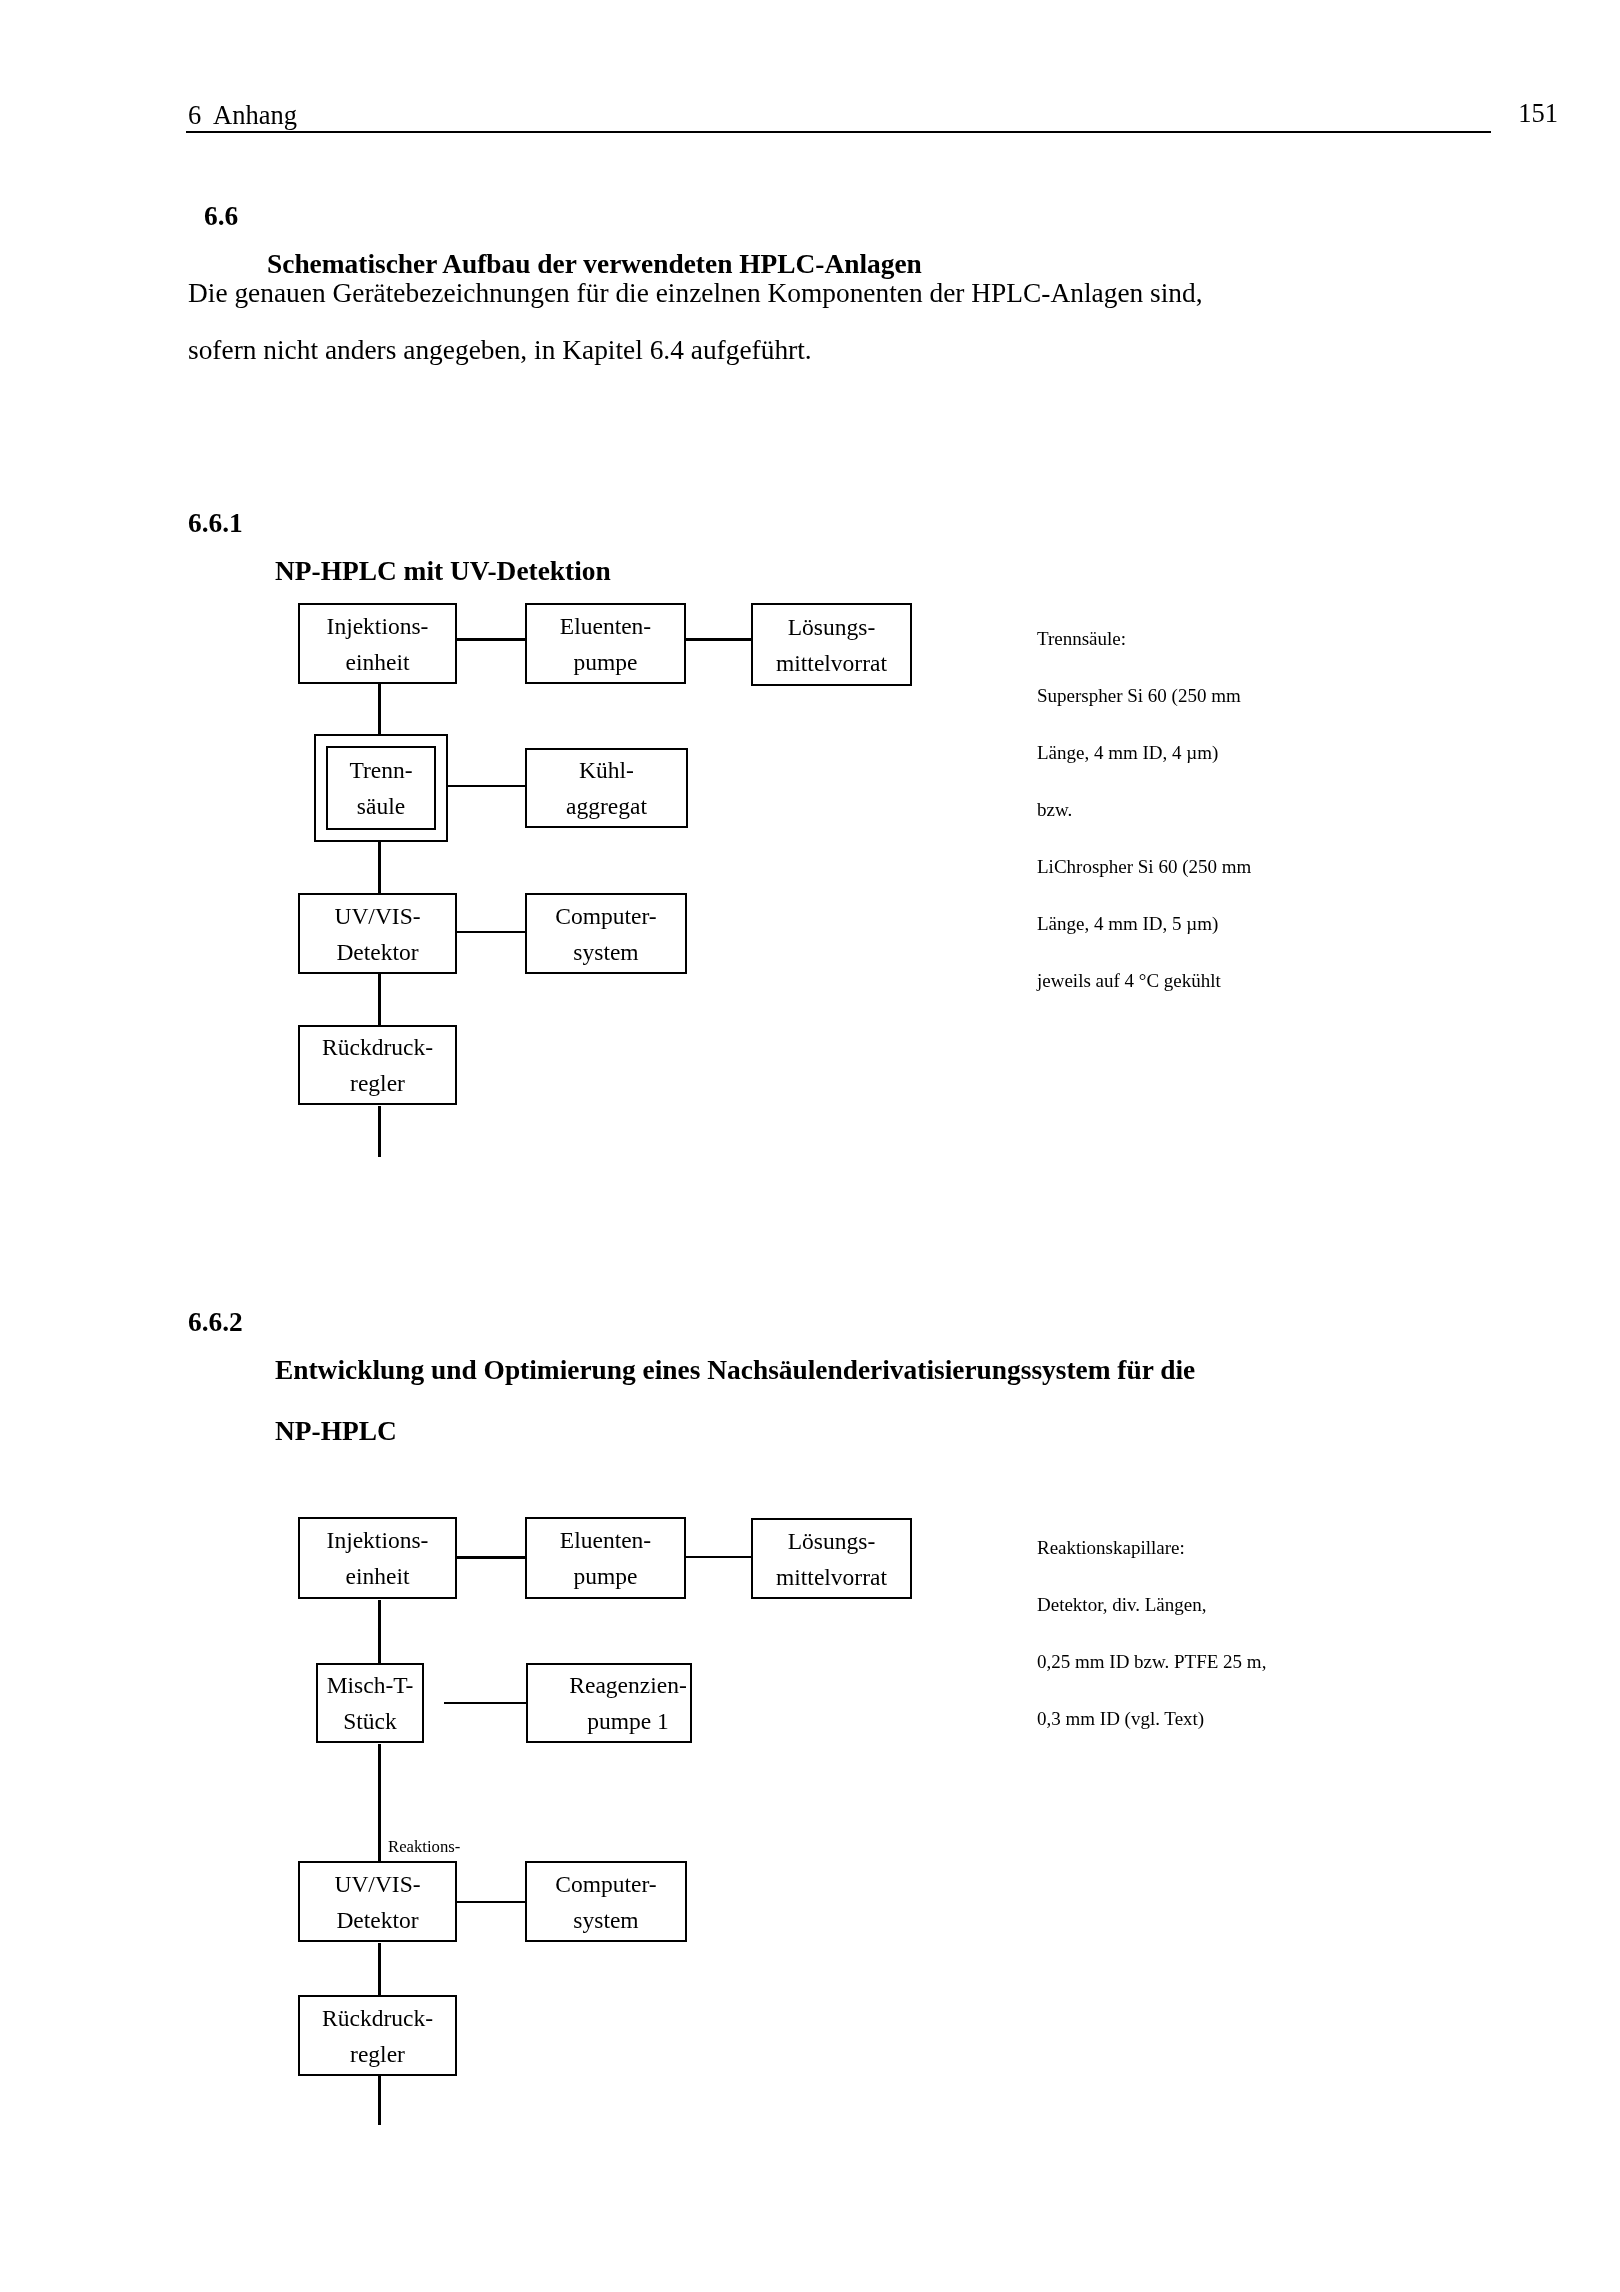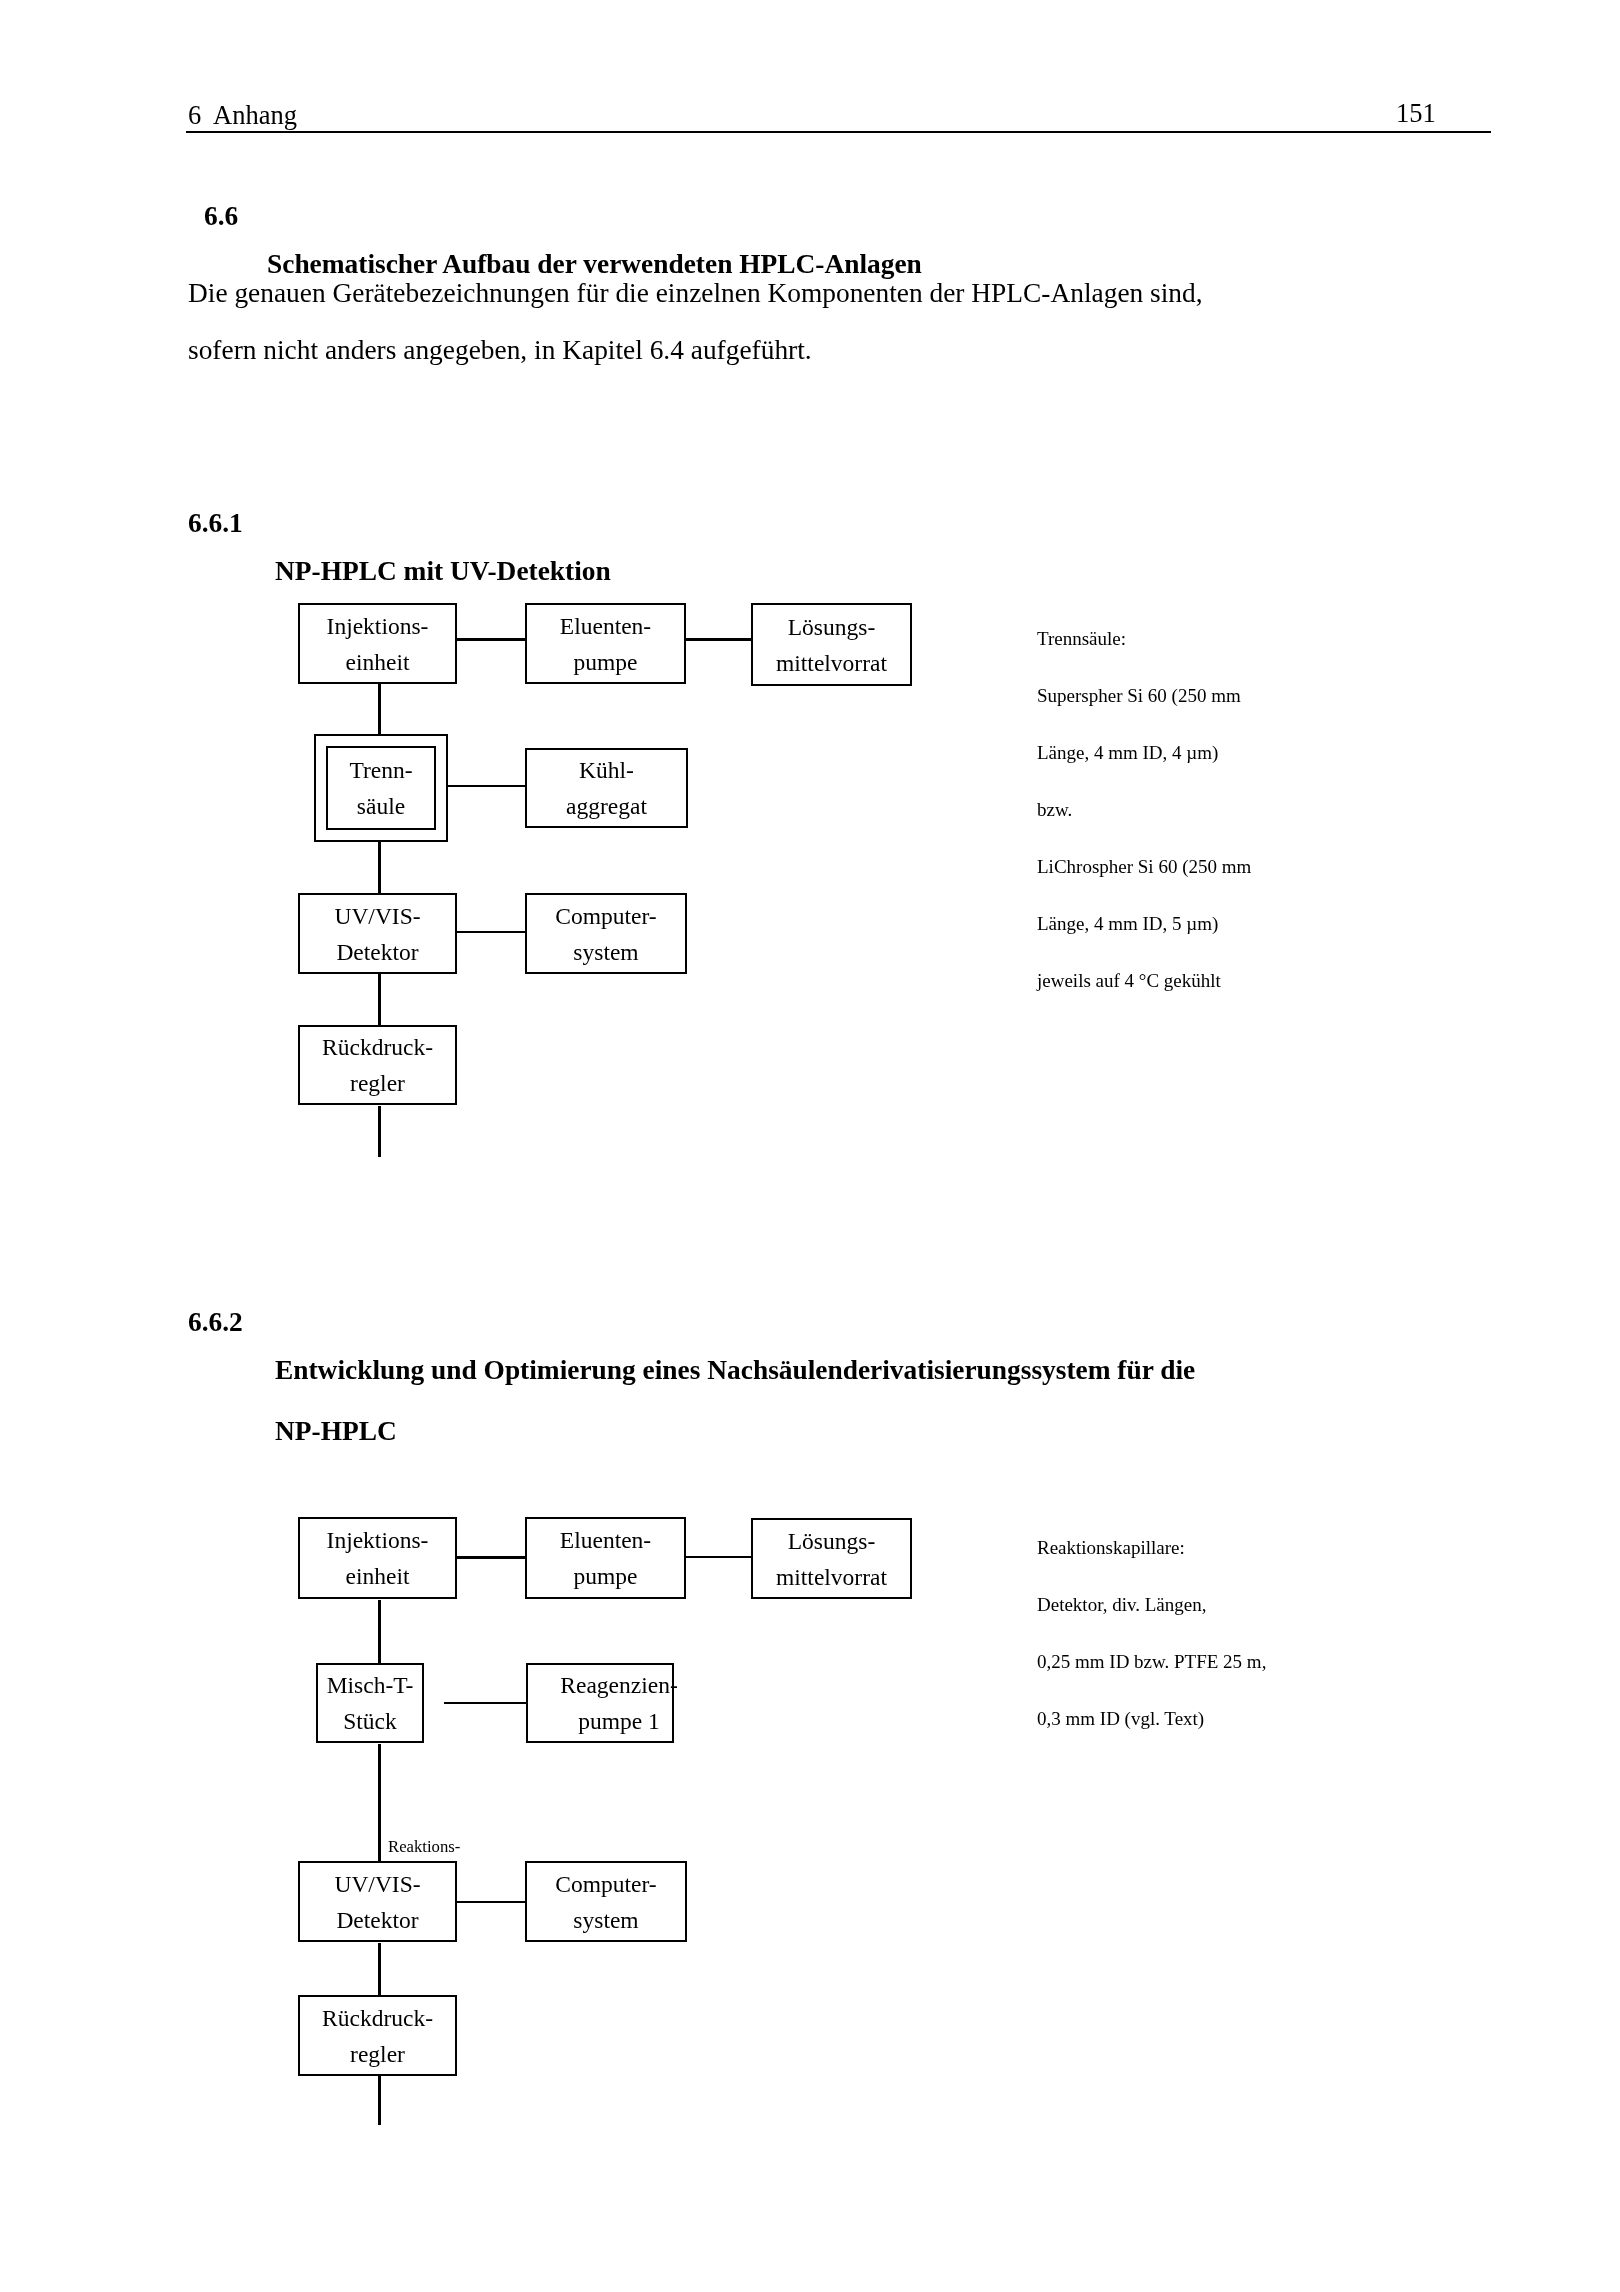--- a/index.html
+++ b/index.html
@@ -39,21 +39,21 @@
   .notes{font-size:19px;}
   .note-line{height:57px;line-height:57px;white-space:pre;}
   .cap-label{font-size:16.7px;line-height:27.4px;white-space:pre;}
 </style>
 </head>
 <body>
 
 <div class="page">
 
   <div class="abs hdr" style="left:188px;top:102px;">6  Anhang</div>
-  <div class="abs hdr" style="left:1396px;top:100px;width:98px;text-align:left;">151</div>
+  <div class="abs hdr" style="left:1460px;top:100px;width:98px;text-align:right;">151</div>
   <div class="abs rule" style="left:186px;top:131px;width:1305px;"></div>
 
   <div class="abs h-num" style="left:188px;top:203px;margin-left:16px;">6.6</div>
   <div class="abs h-title" style="left:267px;top:203px;">Schematischer Aufbau der verwendeten HPLC-Anlagen</div>
 
   <div class="abs body-line" style="left:188px;top:277px;">Die genauen Gerätebezeichnungen für die einzelnen Komponenten der HPLC-Anlagen sind,</div>
   <div class="abs body-line" style="left:188px;top:334px;">sofern nicht anders angegeben, in Kapitel 6.4 aufgeführt.</div>
 
   <div class="abs h-num" style="left:188px;top:510px;">6.6.1</div>
   <div class="abs h-title" style="left:275px;top:510px;">NP-HPLC mit UV-Detektion</div>
@@ -131,21 +131,21 @@
     <span>mittelvorrat</span>
   </div>
   <div class="abs hline" style="left:457px;top:1556px;width:69px;height:2.9px;"></div>
   <div class="abs hline" style="left:686px;top:1556px;width:65px;height:2px;"></div>
 
   <div class="abs vline" style="left:378px;top:1600px;width:2.9px;height:65px;"></div>
   <div class="abs dbox" style="left:316px;top:1663px;width:108px;height:80px;">
     <span>Misch-T-</span>
     <span>Stück</span>
   </div>
-  <div class="abs dbox" style="left:526px;top:1663px;width:148px;height:80px;padding-left:38px;">
+  <div class="abs dbox" style="left:526px;top:1663px;width:166px;height:80px;padding-left:38px;">
     <span>Reagenzien-</span>
     <span>pumpe 1</span>
   </div>
   <div class="abs hline" style="left:444px;top:1702px;width:82px;height:2px;"></div>
 
   <div class="abs vline" style="left:378px;top:1744px;width:2.9px;height:118px;"></div>
   <div class="abs cap-label" style="left:388px;top:1778px;">
     <div>Reaktions-</div>
     <div>kapillare</div>
   </div>

